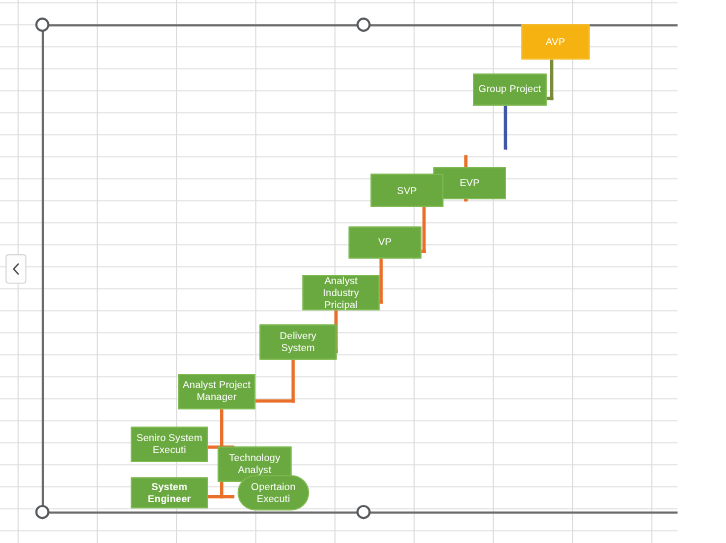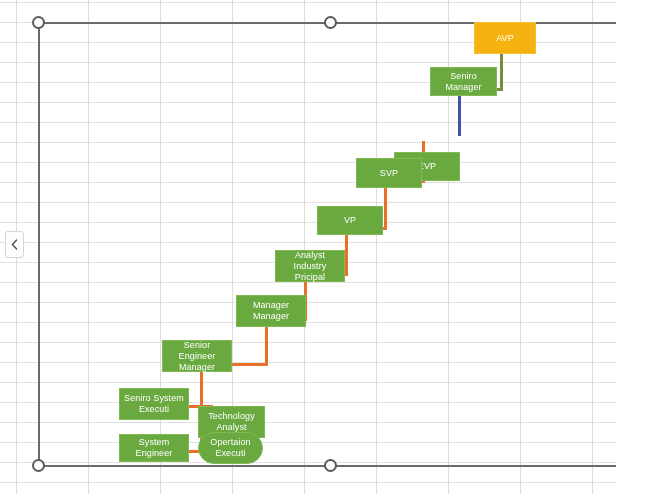--- a/index.html
+++ b/index.html
@@ -118,50 +118,50 @@
       <div class="conn" style="left: 199.8px; top: 404.64px; width: 13px; height: 3px; background: rgb(232, 112, 42);"></div>
       <div class="conn" style="left: 185.8px; top: 449.96px; width: 17px; height: 3px; background: rgb(232, 112, 42);"></div>
       <div class="conn" style="left: 199.8px; top: 449.96px; width: 13px; height: 3px; background: rgb(232, 112, 42);"></div>
     </div>
 
   <div id="nodeLayer">
       <div class="node amber" style="left: 474px; top: 22px; width: 62px; height: 32px;">
         <span>AVP</span>
       </div>
       <div class="node green" style="left: 430px; top: 67px; width: 67px; height: 29px;">
-        <span>Seniro Manager</span>
+        <span>Group Project</span>
       </div>
       <div class="node green" style="left: 394px; top: 112px; width: 66px; height: 29px; margin-top: 40px;">
         <span>EVP</span>
       </div>
-      <div class="node green" style="left: 356px; top: 158px; width: 66px; height: 30px;">
+      <div class="node green" style="left: 337px; top: 158px; width: 66px; height: 30px;">
         <span>SVP</span>
       </div>
       <div class="node green" style="left: 317px; top: 206px; width: 66px; height: 29px;">
         <span>VP</span>
       </div>
       <div class="node green" style="left: 275px; top: 250px; width: 70px; height: 32px;">
         <span>Analyst Industry Pricipal</span>
       </div>
       <div class="node green" style="left: 236px; top: 295px; width: 70px; height: 32px;">
-        <span>Manager Manager</span>
+        <span>Delivery System</span>
       </div>
       <div class="node green" style="left: 162px; top: 340px; width: 70px; height: 32px;">
-        <span>Senior Engineer Manager</span>
+        <span>Analyst Project Manager</span>
       </div>
       <div class="node green" style="left: 119px; top: 388px; width: 70px; height: 32px;">
         <span>Seniro System Executi</span>
       </div>
       <div class="node green" style="left: 198px; top: 406px; width: 67px; height: 32px;">
         <span>Technology Analyst</span>
       </div>
-      <div class="node green" style="left: 119px; top: 434px; width: 70px; height: 28px;">
+      <div class="node green" style="left: 119px; top: 434px; width: 70px; height: 28px; font-weight: bold;">
         <span>System Engineer</span>
       </div>
-      <div class="node green" style="left: 198px; top: 432px; width: 65px; height: 32px; border-radius: 16px;">
+      <div class="node green" style="left: 216px; top: 432px; width: 65px; height: 32px; border-radius: 16px;">
         <span>Opertaion Executi</span>
       </div>
     </div>
 
   <div class="sel-line sel-top"></div>
   <div class="sel-line sel-bottom"></div>
   <div class="sel-line sel-left"></div>
   <div class="sel-line sel-right"></div>
 
   <div class="handle" style="left:32px;top:16px;"></div>

